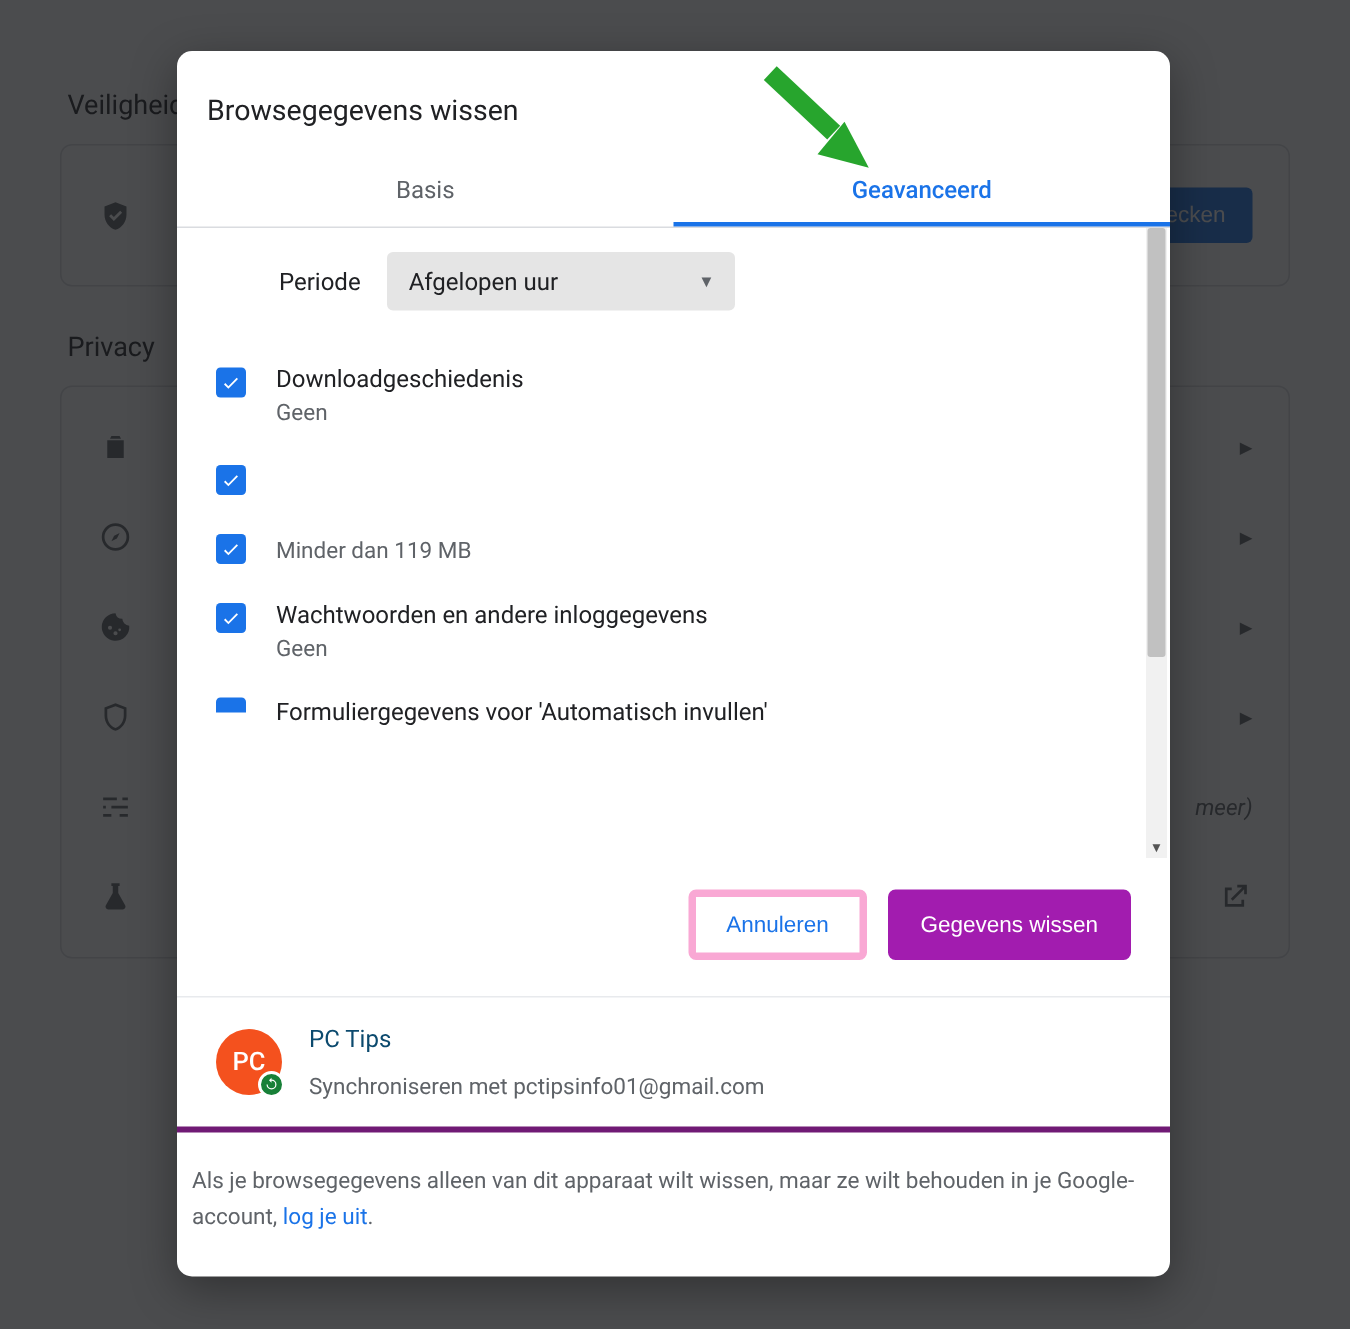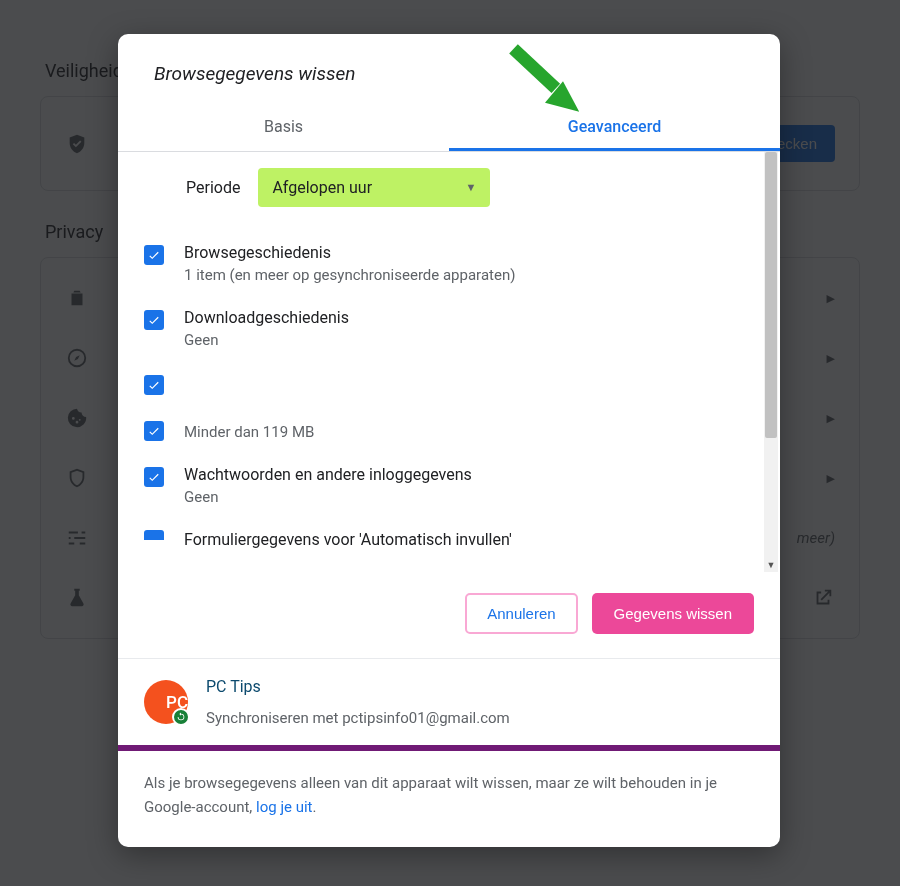--- a/index.html
+++ b/index.html
@@ -58,23 +58,22 @@
     width: 662px;
     background: #fff;
     border-radius: 10px;
     box-shadow: 0 8px 30px rgba(0,0,0,0.35);
     display: flex;
     flex-direction: column;
     overflow: hidden;
   }
   .dialog-title {
     font-size: 19px;
-    padding: 28px 36px 18px;
+    padding: 28px 20px 18px;
     color: #202124;
-    font-style: italic;
   }
   .tabs {
     display: flex;
     border-bottom: 1px solid #dadce0;
   }
   .tab {
     flex: 1;
     text-align: center;
     padding: 14px 0 12px;
     font-size: 16px;
@@ -101,21 +100,21 @@
   .scroll-arrow { position:absolute; left:0; right:0; height:14px; display:flex;align-items:center;justify-content:center; font-size:9px; color:#555;}
   .period-row {
     display: flex;
     align-items: center;
     gap: 18px;
     margin-bottom: 24px;
     margin-left: 42px;
   }
   .period-label { font-size: 16px; color:#202124; }
   .select {
-    background:#bef264; border:none; border-radius:4px;
+    background:#e5e5e5; border:none; border-radius:4px;
     padding: 10px 14px; min-width: 232px;
     display:flex; align-items:center; justify-content:space-between;
     font-size:16px; color:#202124; cursor:pointer;
   }
   .select .caret { color:#5f6368; font-size:11px; }
 
   .check-item {
     display: flex;
     gap: 20px;
     padding: 12px 0;
@@ -129,49 +128,49 @@
   .checkbox svg { width:14px; height:14px; fill:#fff; }
   .item-text .title { font-size: 16px; color:#202124; }
   .item-text .sub { font-size: 15px; color:#5f6368; margin-top:4px; }
 
   .dialog-actions {
     display:flex; justify-content:flex-end; gap:14px;
     padding: 20px 26px 24px;
     border-top: 1px solid transparent;
   }
   .btn-outline {
-    background:#fff; color:#1a73e8; border:2px solid #f9a8d4; border-radius:5px;
+    background:#fff; color:#1a73e8; border:5px solid #f9a8d4; border-radius:5px;
     padding:10px 20px; font-size:15px; cursor:pointer;
   }
   .btn-primary {
-    background:#ec4899; color:#fff; border:none; border-radius:5px;
+    background:#a21caf; color:#fff; border:none; border-radius:5px;
     padding:10px 22px; font-size:15px; font-weight:500; cursor:pointer;
   }
 
   .account-row {
     display:flex; align-items:center; gap:18px;
     padding: 18px 26px;
     border-top: 1px solid #e8eaed;
   }
   .avatar {
     width:44px; height:44px; border-radius:50%; background:#f4511e;
-    display:flex; align-items:center; justify-content:flex-end;
+    display:flex; align-items:center; justify-content:center;
     color:#fff; font-size:17px; font-weight:500; position:relative;
   }
   .avatar-badge {
     position:absolute; right:-2px; bottom:-2px; width:18px; height:18px; border-radius:50%;
     background:#188038; border:2px solid #fff; display:flex; align-items:center; justify-content:center;
   }
   .avatar-badge svg { width:10px; height:10px; fill:#fff; }
   .account-name { font-size:16px; color:#0c4a6e; }
   .account-email { font-size:15px; color:#5f6368; margin-top:13px;}
 
   .footer-msg {
-    padding: 20px 26px 28px;
-    border-top: 6px solid #701a75;
+    padding: 20px 10px 28px;
+    border-top: 4px solid #701a75;
     font-size: 15px; color:#5f6368; line-height:1.6;
   }
   .footer-msg a { color:#1a73e8; text-decoration:none; cursor:pointer; }
 
   
   .arrow {
     position:absolute;
     top: 38px; left: 500px;
     width: 90px; height: 90px;
     pointer-events:none;
@@ -276,31 +275,20 @@
       </div>
     </div>
 
     <div class="check-item">
       <div class="checkbox">
           <svg viewBox="0 0 24 24">
             <path d="M9 16.2l-3.5-3.5L4 14.2 9 19l11-11-1.5-1.5z"></path>
           </svg>
         </div>
       <div class="item-text">
-        <div class="title">Browsegeschiedenis</div>
-        <div class="sub">1 item (en meer op gesynchroniseerde apparaten)</div>
-      </div>
-    </div>
-    <div class="check-item">
-      <div class="checkbox">
-          <svg viewBox="0 0 24 24">
-            <path d="M9 16.2l-3.5-3.5L4 14.2 9 19l11-11-1.5-1.5z"></path>
-          </svg>
-        </div>
-      <div class="item-text">
         <div class="title">Downloadgeschiedenis</div>
         <div class="sub">Geen</div>
       </div>
     </div>
     <div class="check-item">
       <div class="checkbox">
           <svg viewBox="0 0 24 24">
             <path d="M9 16.2l-3.5-3.5L4 14.2 9 19l11-11-1.5-1.5z"></path>
           </svg>
         </div>

